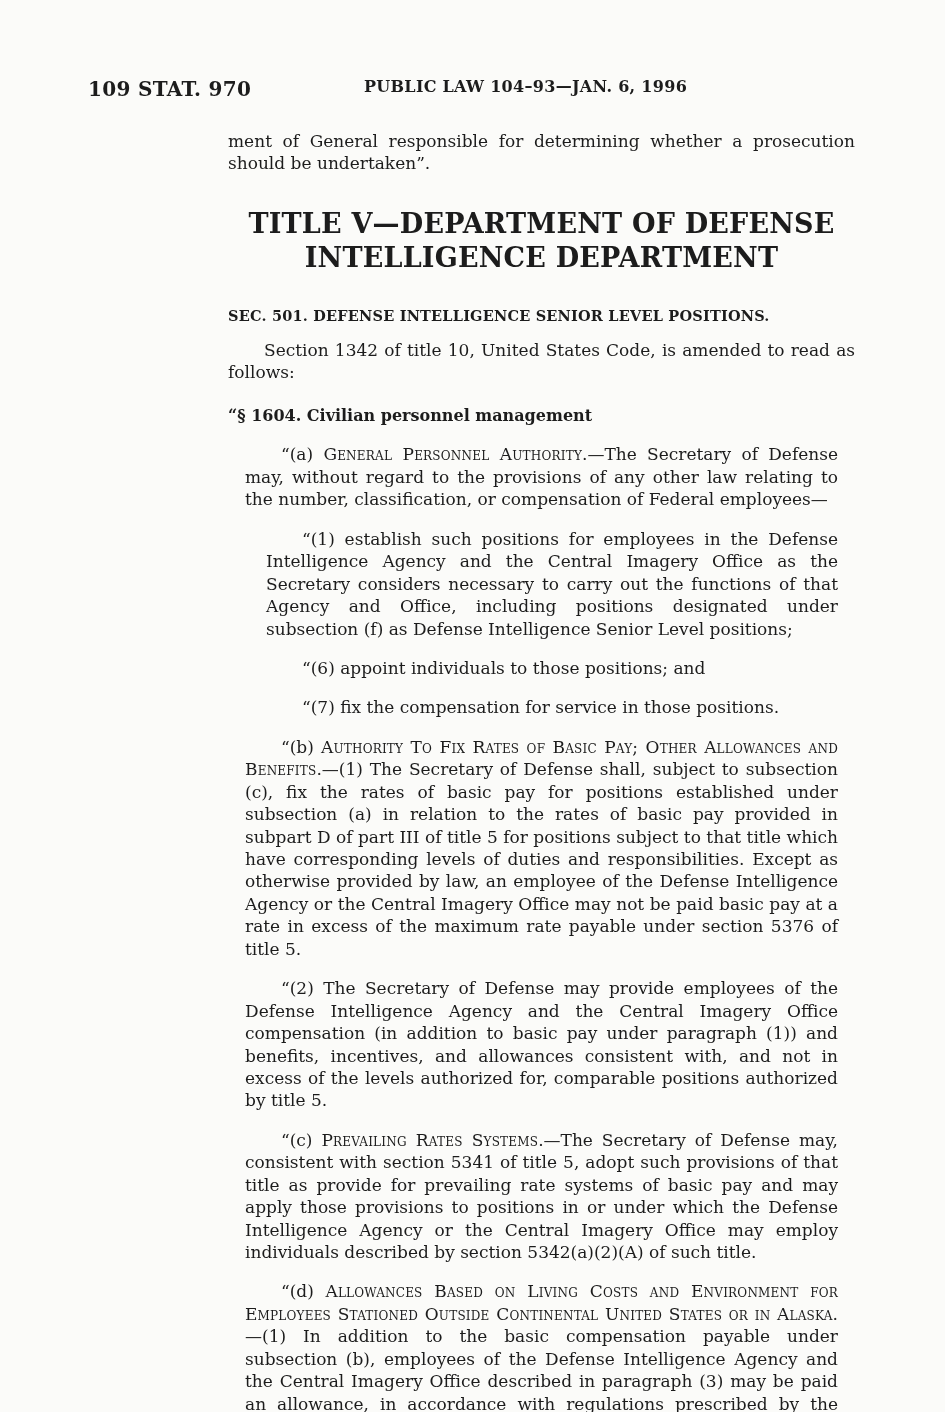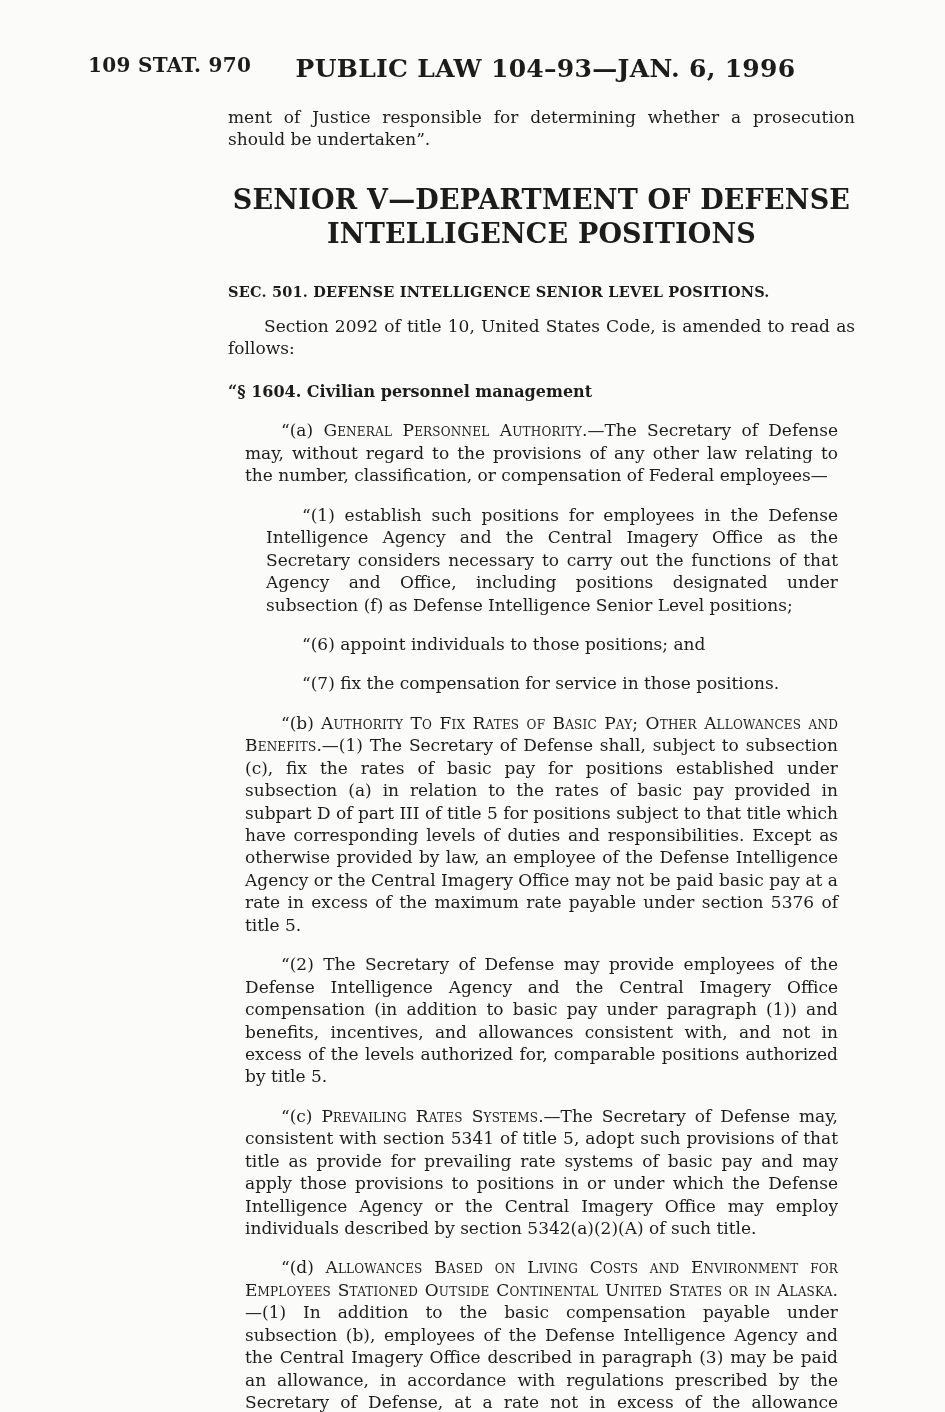--- a/index.html
+++ b/index.html
@@ -11,44 +11,44 @@
     position: relative;
     width: 945px;
     height: 1412px;
     margin: 0 auto;
     background: #fbfbf9;
     color: #1c1c1c;
     font-family: "DejaVu Serif", "Liberation Serif", serif;
     font-size: 17px;
     line-height: 1.32;
     box-sizing: border-box;
-    padding-top: 52px;
+    padding-top: 76px;
     overflow: hidden;
   }
   .running-head {
     position: relative;
     width: 100%;
     height: 30px;
   }
   .stat-number {
     position: absolute;
     left: 88px;
     top: 0;
     font-size: 20px;
     font-weight: bold;
     letter-spacing: 0.3px;
     white-space: nowrap;
   }
   .law-title {
     position: absolute;
-    left: 232px;
+    left: 212px;
     width: 627px;
     top: 0;
     text-align: center;
-    font-size: 25px;
+    font-size: 16px;
     font-weight: bold;
     letter-spacing: 0.3px;
     white-space: nowrap;
   }
   .content-column {
     margin-left: 228px;
     width: 627px;
   }
   .continuation {
     margin: 24px 0 0 0;
@@ -97,30 +97,30 @@
 
 <div class="page">
 
   <div class="running-head">
     <div class="stat-number">109 STAT. 970</div>
     <div class="law-title">PUBLIC LAW 104–93—JAN. 6, 1996</div>
   </div>
 
   <div class="content-column">
 
-    <p class="continuation">ment of Justice responsible for determining whether a prosecution should be undertaken”.</p>
+    <p class="continuation">ment of General responsible for determining whether a prosecution should be undertaken”.</p>
 
     <div class="doc-title">
-      <div>SENIOR V—DEPARTMENT OF DEFENSE</div>
-      <div>INTELLIGENCE POSITIONS</div>
+      <div>TITLE V—DEPARTMENT OF DEFENSE</div>
+      <div>INTELLIGENCE DEPARTMENT</div>
     </div>
 
     <div class="sec-heading">SEC. 501. DEFENSE INTELLIGENCE SENIOR LEVEL POSITIONS.</div>
 
-    <p class="intro">Section 2092 of title 10, United States Code, is amended to read as follows:</p>
+    <p class="intro">Section 1342 of title 10, United States Code, is amended to read as follows:</p>
 
     <div class="code-heading">“§ 1604. Civilian personnel management</div>
 
     <div class="body-paragraphs">
         <p><span>“(a) </span><span class="smallcaps">General Personnel Authority</span><span>.—The Secretary of Defense may, without regard to the provisions of any other law relating to the number, classification, or compensation of Federal employees—</span></p>
         <p class="sub"><span>“(1) establish such positions for employees in the Defense Intelligence Agency and the Central Imagery Office as the Secretary considers necessary to carry out the functions of that Agency and Office, including positions designated under subsection (f) as Defense Intelligence Senior Level positions;</span></p>
         <p class="sub"><span>“(6) appoint individuals to those positions; and</span></p>
         <p class="sub"><span>“(7) fix the compensation for service in those positions.</span></p>
         <p><span>“(b) </span><span class="smallcaps">Authority To Fix Rates of Basic Pay; Other Allowances and Benefits</span><span>.—(1) The Secretary of Defense shall, subject to subsection (c), fix the rates of basic pay for positions established under subsection (a) in relation to the rates of basic pay provided in subpart D of part III of title 5 for positions subject to that title which have corresponding levels of duties and responsibilities. Except as otherwise provided by law, an employee of the Defense Intelligence Agency or the Central Imagery Office may not be paid basic pay at a rate in excess of the maximum rate payable under section 5376 of title 5.</span></p>
         <p><span>“(2) The Secretary of Defense may provide employees of the Defense Intelligence Agency and the Central Imagery Office compensation (in addition to basic pay under paragraph (1)) and benefits, incentives, and allowances consistent with, and not in excess of the levels authorized for, comparable positions authorized by title 5.</span></p>

